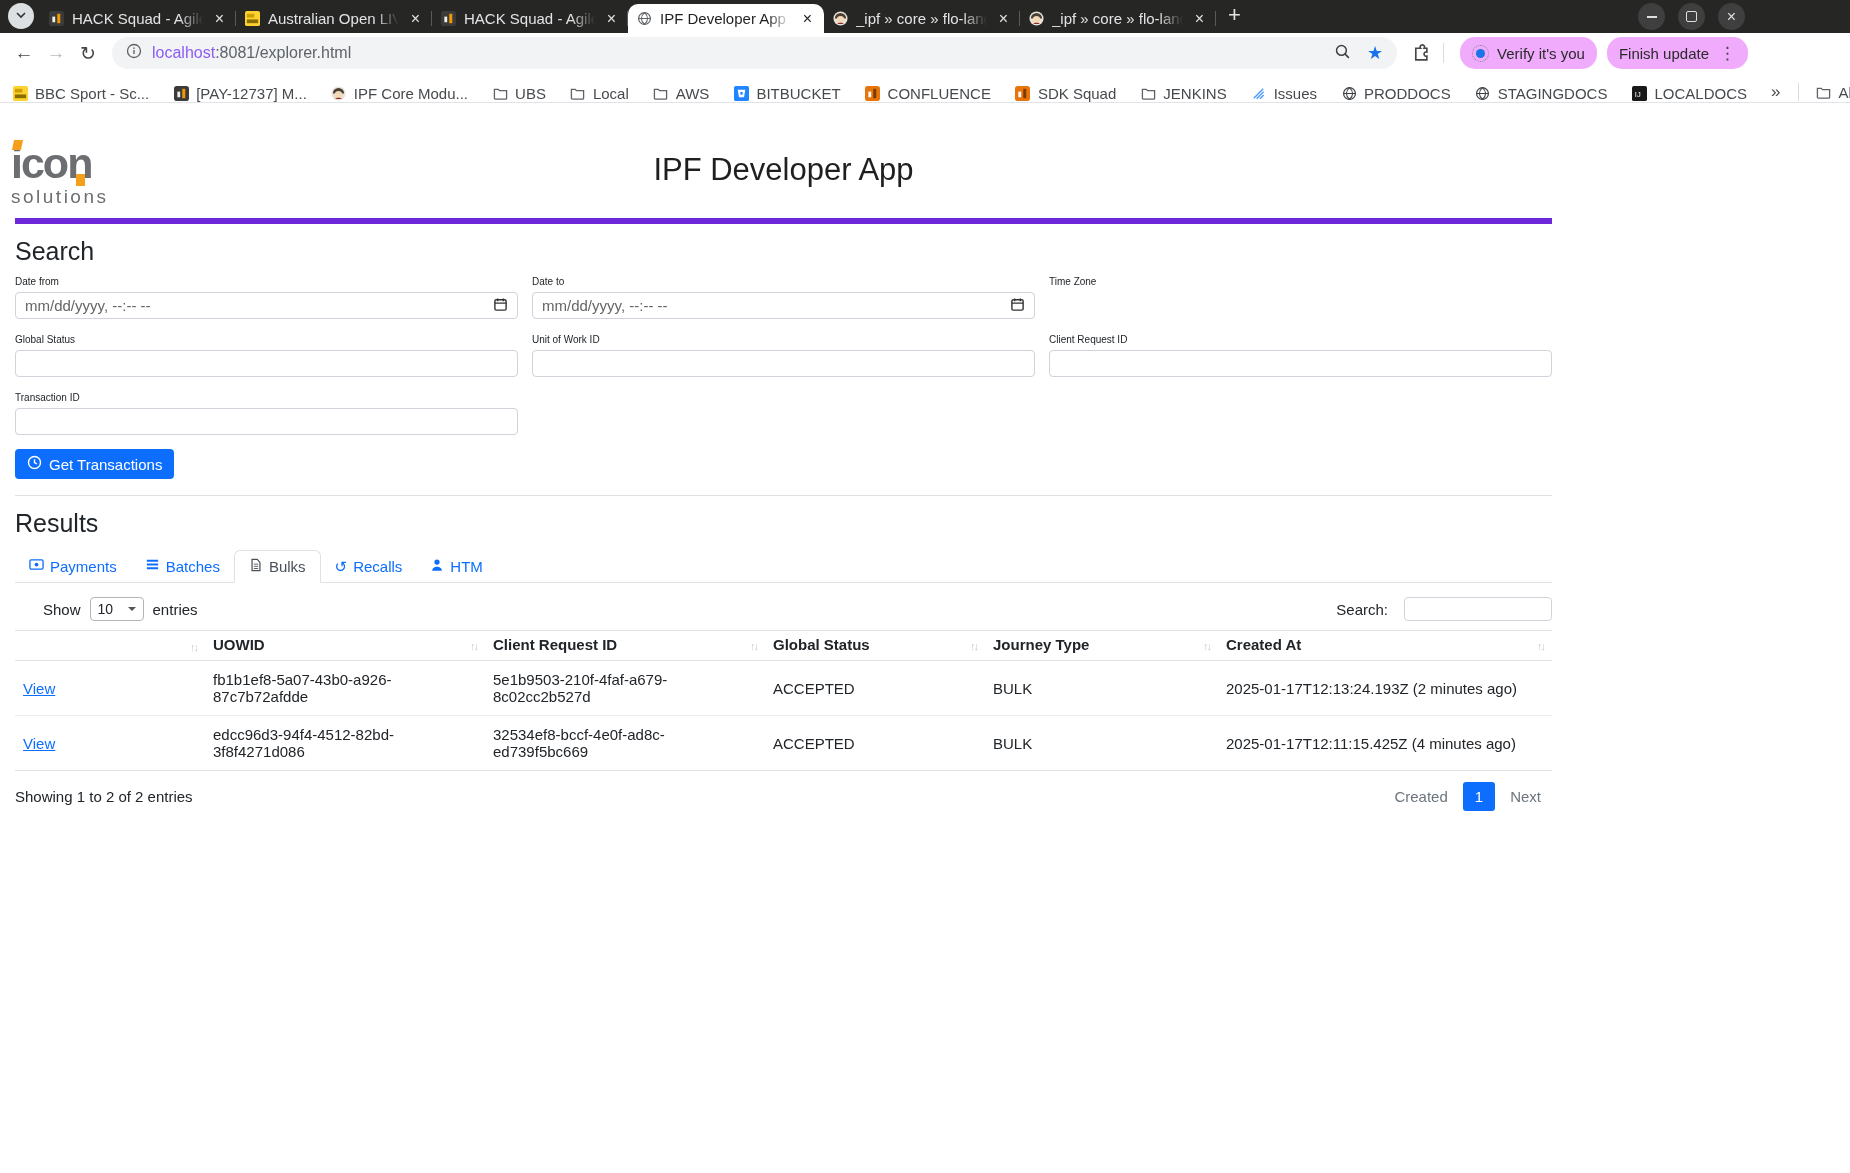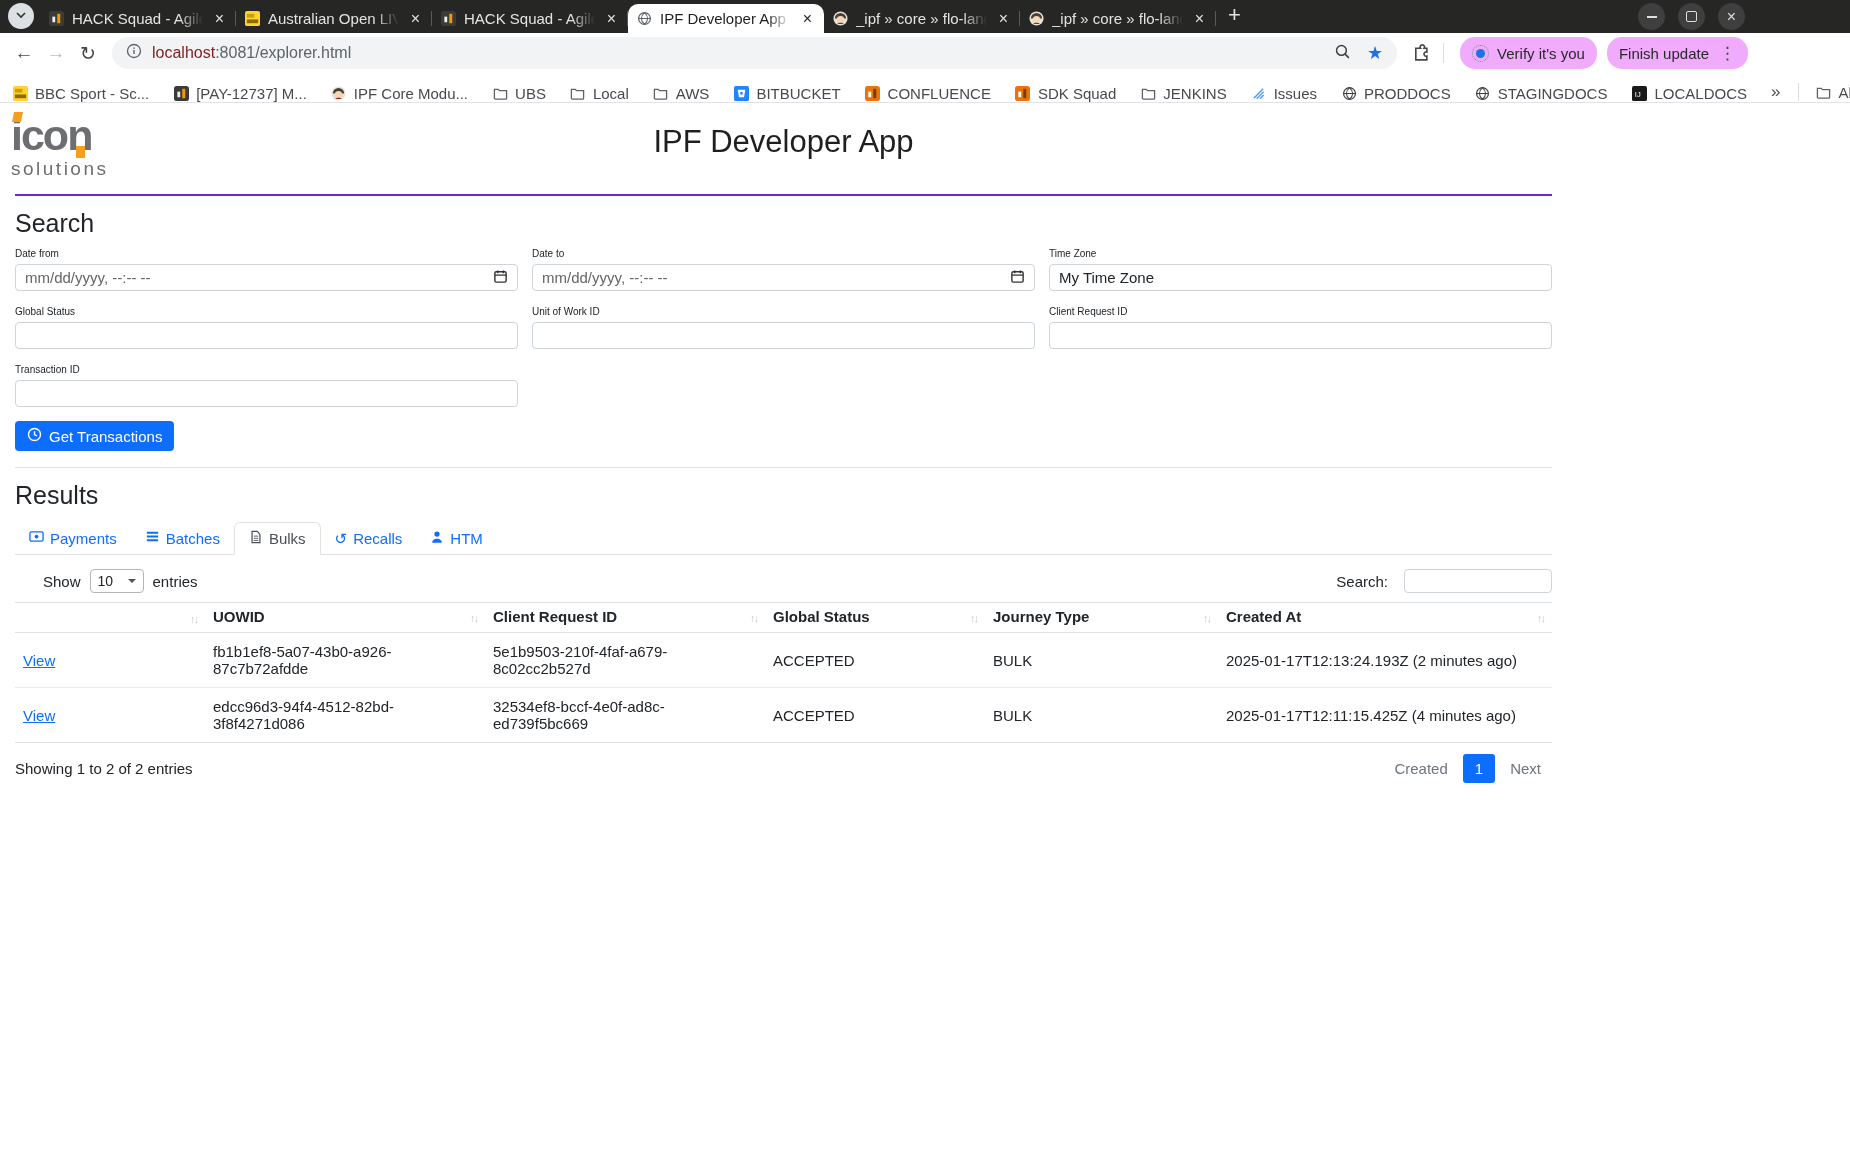--- a/index.html
+++ b/index.html
@@ -27,21 +27,21 @@
   .wc-restore::before { content:""; width:9px; height:9px; border:1.5px solid #dfdfdf; border-radius:2px; display:block; }
 
   
   .toolbar { height:40px; background:#fff; display:flex; align-items:center; padding:0 102px 0 8px; }
   .nav-ico { width:32px; height:32px; display:flex; align-items:center; justify-content:center;
              font-size:19px; color:#45474a; border-radius:50%; cursor:pointer; flex:0 0 auto; }
   .nav-ico.disabled { color:#b8bbbe; }
   .omnibox { flex:1; height:32px; margin:0 8px; background:#f1f3f4; border-radius:16px;
              display:flex; align-items:center; padding:0 14px; min-width:0; }
   .url { flex:1; margin-left:10px; font-size:16px; white-space:nowrap; overflow:hidden; }
-  .url .host { color:#7f1d1d; } .url .path { color:#5f6368; }
+  .url .host { color:#8b5cf6; } .url .path { color:#5f6368; }
   .ob-star { color:#1a73e8; font-size:18px; margin-left:16px; cursor:pointer; }
   .chip { height:30px; background:#f0abfc; border-radius:15px; display:flex; align-items:center;
           gap:8px; padding:16px 12px; font-size:15px; color:#2a2a2a; margin-left:10px; cursor:pointer; flex:0 0 auto; }
   .verify-ico { width:17px; height:17px; border:1.5px dotted #80868b; border-radius:50%;
                 display:flex; align-items:center; justify-content:center; }
   .verify-ico::before { content:""; width:9px; height:9px; border-radius:50%; background:#1a73e8; }
   .kebab { font-size:17px; color:#444; margin-left:2px; }
   .tb-divider { width:1px; height:20px; background:#dadce0; margin:0 6px; }
 
   
@@ -49,21 +49,21 @@
                display:flex; align-items:flex-end; padding:0 104px 0 12px; }
   .bm { display:flex; align-items:center; gap:7px; font-size:15px; color:#474a4d;
         margin-right:24px; white-space:nowrap; cursor:pointer; }
   .bm-right { margin-left:auto; display:flex; align-items:center; }
   .bm-right .bm { margin-right:0; }
   .bm-overflow { font-size:17px; color:#474a4d; margin-right:18px; cursor:pointer; }
   .bm-divider { width:1px; height:18px; background:#dadce0; margin-right:16px; }
 
   
   .page-inner { width:1537px; margin-left:15px; color:#212529; }
-  .page-header { position:relative; height:93px; border-bottom:2px solid #6d28d9; }
+  .page-header { position:relative; height:93px; border-bottom:6px solid #6d28d9;margin-top:28px; }
   .logo { position:absolute; left:-4px; top:11px; line-height:1; }
   .logo-word { font-size:43px; font-weight:700; color:#6d6e71; letter-spacing:-2px; position:relative; }
   .logo-i { position:relative; }
   .logo-i::before { content:""; position:absolute; left:2px; top:1px; width:9px; height:10px;
                     background:#f5a01c; transform:skewX(-12deg); }
   .logo-n { position:relative; }
   .logo-n::after { content:""; position:absolute; right:16px; bottom:1px; width:9px; height:12px;
                    background:#f5a01c; }
   .logo-sub { font-size:19px; color:#6d6e71; letter-spacing:2.5px; margin-top:2px; font-weight:400; }
   .page-title { position:absolute; left:0; width:100%; top:21px; text-align:center;
@@ -422,21 +422,20 @@
       <div class="input">
         <span class="ph">mm/dd/yyyy, --:-- --</span>
         <span><svg width="15" height="15" viewBox="0 0 16 16">
               <rect x="2" y="3" width="12" height="11" rx="1.5" fill="none" stroke="#333" stroke-width="1.5"></rect>
               <path d="M2 6.5h12M5 1.5v3M11 1.5v3" stroke="#333" stroke-width="1.5"></path>
             </svg></span>
       </div>
     </div>
     <div class="field">
       <label>Time Zone</label>
-      <input value="My Time Zone" style="">
     </div>
     <div class="field">
       <label>Global Status</label>
       <input style="">
     </div>
     <div class="field">
       <label>Unit of Work ID</label>
       <input style="">
     </div>
     <div class="field">

